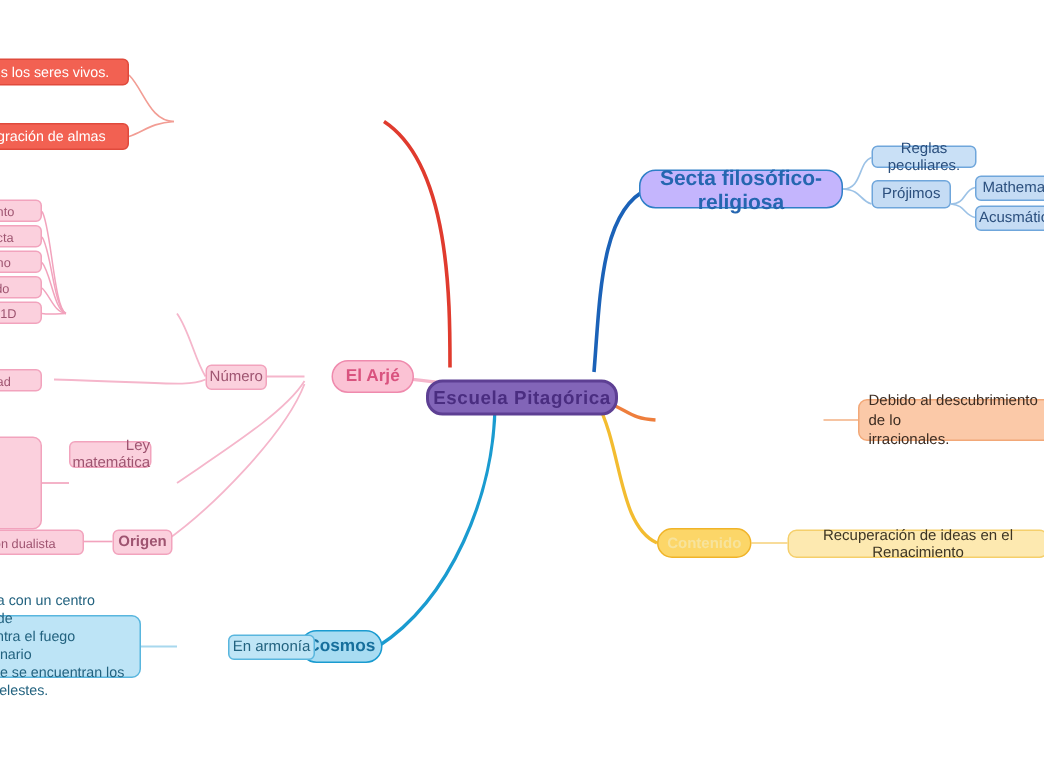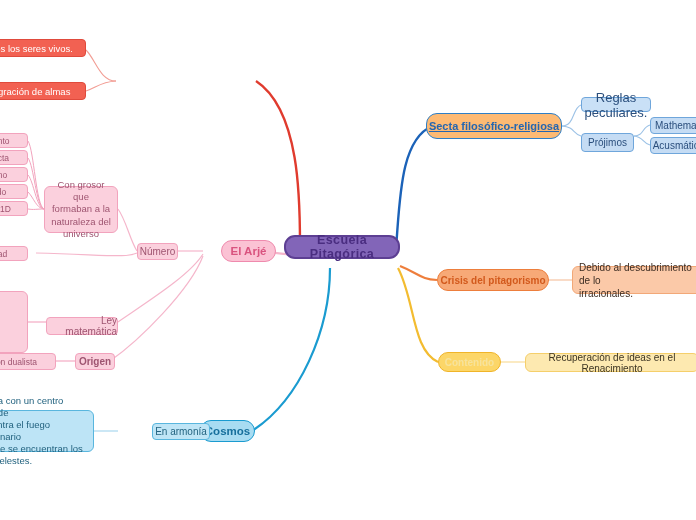--- a/index.html
+++ b/index.html
@@ -10,26 +10,26 @@
 
   .node{position:absolute;box-sizing:border-box;display:flex;align-items:center;
         justify-content:center;text-align:center;border-style:solid;
         white-space:pre-line;}
 
   
   .n-root{background:#8265b8;border:2px solid #5d3f93;border-radius:11px;
           color:#4a2d80;font-weight:bold;font-size:12.5px;letter-spacing:.4px;}
 
   
-  .n-blue1{background:#fdba74;border:1.6px solid #2e7fc7;border-radius:11px;
-           color:#2566b0;font-weight:bold;font-size:11px;text-decoration:underline;}
+  .n-blue1{background:#c4b5fd;border:1.6px solid #2e7fc7;border-radius:11px;
+           color:#2566b0;font-weight:bold;font-size:14px;}
   .n-blue2{background:#c5dcf4;border:1px solid #6fa6db;border-radius:4px;
            color:#2b4f7d;font-size:10px;}
   .n-blue3{background:#c9e0f6;border:1px solid #6fa6db;border-radius:4px;
-           color:#2b4f7d;font-size:13px;}
+           color:#2b4f7d;font-size:10px;}
   .n-cyan1{background:#a8dcf2;border:1.6px solid #1a9bd0;border-radius:11px;
            color:#176f9c;font-weight:bold;font-size:11.5px;}
   .n-cyan2{background:#bfe5f6;border:1px solid #59b6de;border-radius:4px;
            color:#22627f;font-size:10px;}
   .n-cyan3{background:#bde4f6;border:1px solid #59b6de;border-radius:6px;
            color:#22627f;font-size:9.5px;text-align:left;justify-content:flex-start;
            padding:4px 5px;line-height:1.25;}
 
   
   .n-red1{background:#f0483c;border:1.6px solid #d02b21;border-radius:11px;
@@ -110,54 +110,49 @@
     <path d="M44,209 C36,209 34,210 28,209" fill="none" stroke="#f2a3bd" stroke-width="1"></path>
 
     <path d="M46,322 C38,322 36,322 28,322" fill="none" stroke="#f2a3bd" stroke-width="1.1"></path>
 
     <path d="M75,361 C66,361 64,361 56,361" fill="none" stroke="#f2a3bd" stroke-width="1.1"></path>
 
     <path d="M200,431 C190,431 188,431 176,431" fill="none" stroke="#a8d8ee" stroke-width="1.2"></path>
     <path d="M118,431 C108,431 104,431 94,431" fill="none" stroke="#a8d8ee" stroke-width="1.2"></path>
   </svg>
 
-  <div class="node n-root" style="left:284px;top:235px;width:116px;height:24px;">Escuela Pitagórica</div>
+  <div class="node n-root" style="left:284px;top:253px;width:128px;height:24px;">Escuela Pitagórica</div>
 
   <div class="node n-red2" style="left:-24px;top:39px;width:110px;height:18px;">todos los seres vivos.</div>
   <div class="node n-red2" style="left:-28px;top:82px;width:114px;height:18px;">nsmigración de almas</div>
 
   <div class="node n-blue1" style="left:426px;top:113px;width:136px;height:26px;">Secta filosófico-religiosa</div>
   <div class="node n-blue3" style="left:581px;top:97px;width:70px;height:15px;">Reglas peculiares.</div>
-  <div class="node n-blue2" style="left:581px;top:133px;width:53px;height:19px;">Prójimos</div>
+  <div class="node n-blue2" style="left:581px;top:120px;width:53px;height:19px;">Prójimos</div>
   <div class="node n-blue2" style="left:650px;top:117px;width:60px;height:17px;">Mathemata</div>
   <div class="node n-blue2" style="left:650px;top:137px;width:62px;height:17px;">Acusmáticos</div>
 
-  <div class="node n-or1" style="left:437px;top:269px;width:112px;height:22px;">Crisis del pitagorismo</div>
   <div class="node n-or2" style="left:572px;top:266px;width:138px;height:28px;">Debido al descubrimiento de lo
 irracionales.</div>
 
   <div class="node n-ye1" style="left:438px;top:352px;width:63px;height:20px;">Contenido</div>
   <div class="node n-ye2" style="left:525px;top:353px;width:174px;height:19px;">Recuperación de ideas en el Renacimiento</div>
 
   <div class="node n-pink1" style="left:221px;top:240px;width:55px;height:22px;">El Arjé</div>
   <div class="node n-pink2" style="left:137px;top:243px;width:41px;height:17px;">Número</div>
-  <div class="node n-pink3" style="left:44px;top:186px;width:74px;height:47px;">Con grosor que
-formaban a la
-naturaleza del
-universo</div>
 
   <div class="node n-pink4" style="left:-12px;top:133px;width:40px;height:15px;">unto</div>
   <div class="node n-pink4" style="left:-12px;top:150px;width:40px;height:15px;">acta</div>
   <div class="node n-pink4" style="left:-12px;top:167px;width:40px;height:15px;">ano</div>
   <div class="node n-pink4" style="left:-12px;top:184px;width:40px;height:15px;">lido</div>
   <div class="node n-pink4" style="left:-12px;top:201px;width:40px;height:15px;">o 1D</div>
 
   <div class="node n-pink4" style="left:-12px;top:246px;width:40px;height:15px;">dad</div>
 
-  <div class="node n-pink2" style="left:46px;top:317px;width:72px;height:18px;">Ley matemática</div>
+  <div class="node n-pink2" style="left:46px;top:294px;width:55px;height:18px;">Ley matemática</div>
   <div class="node n-pinkpara" style="left:-34px;top:291px;width:62px;height:62px;">rso se
 ones y
 áticas
 de las
 én los
 reales.</div>
 
   <div class="node n-pink2" style="left:75px;top:353px;width:40px;height:17px;font-weight:bold;">Origen</div>
   <div class="node n-pink4" style="left:-28px;top:353px;width:84px;height:17px;">licación dualista</div>
 

